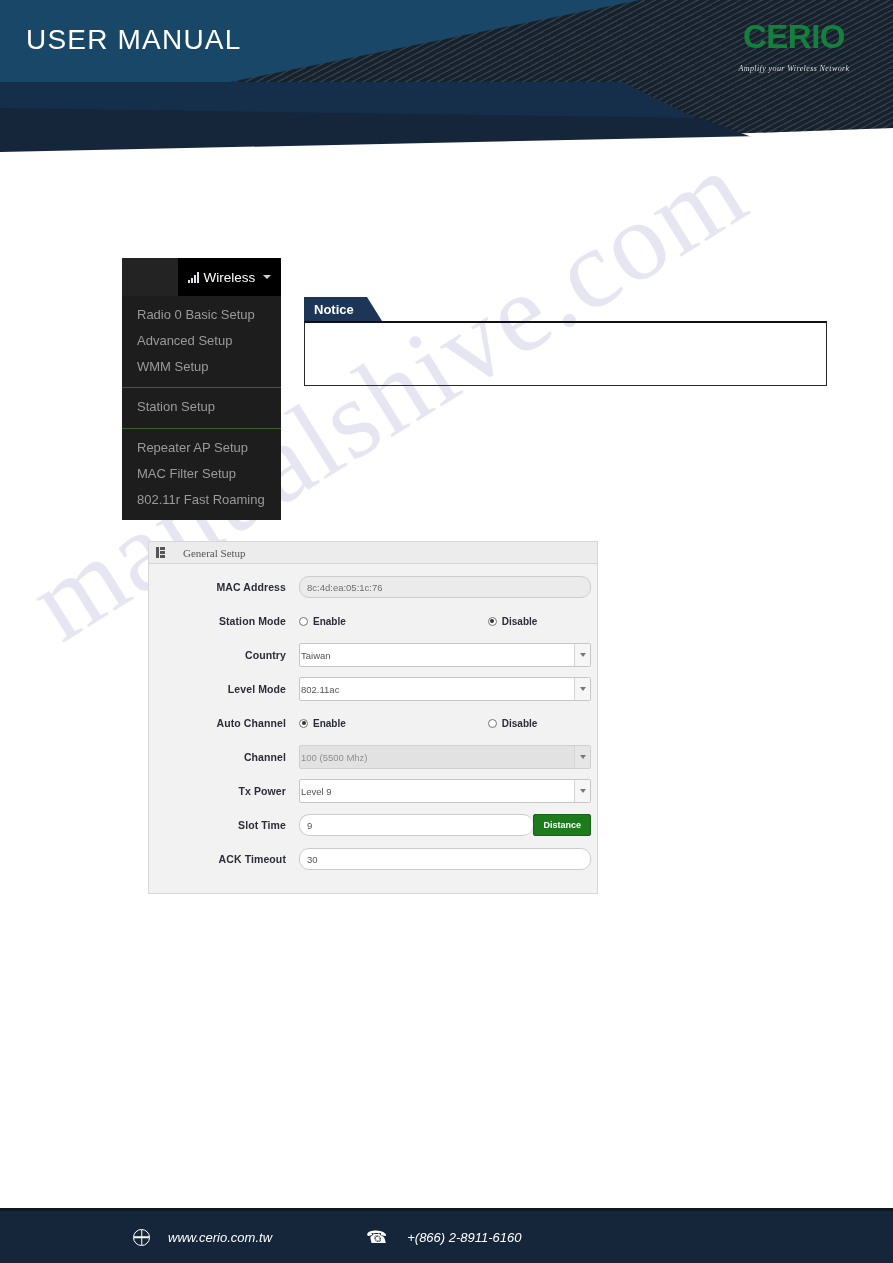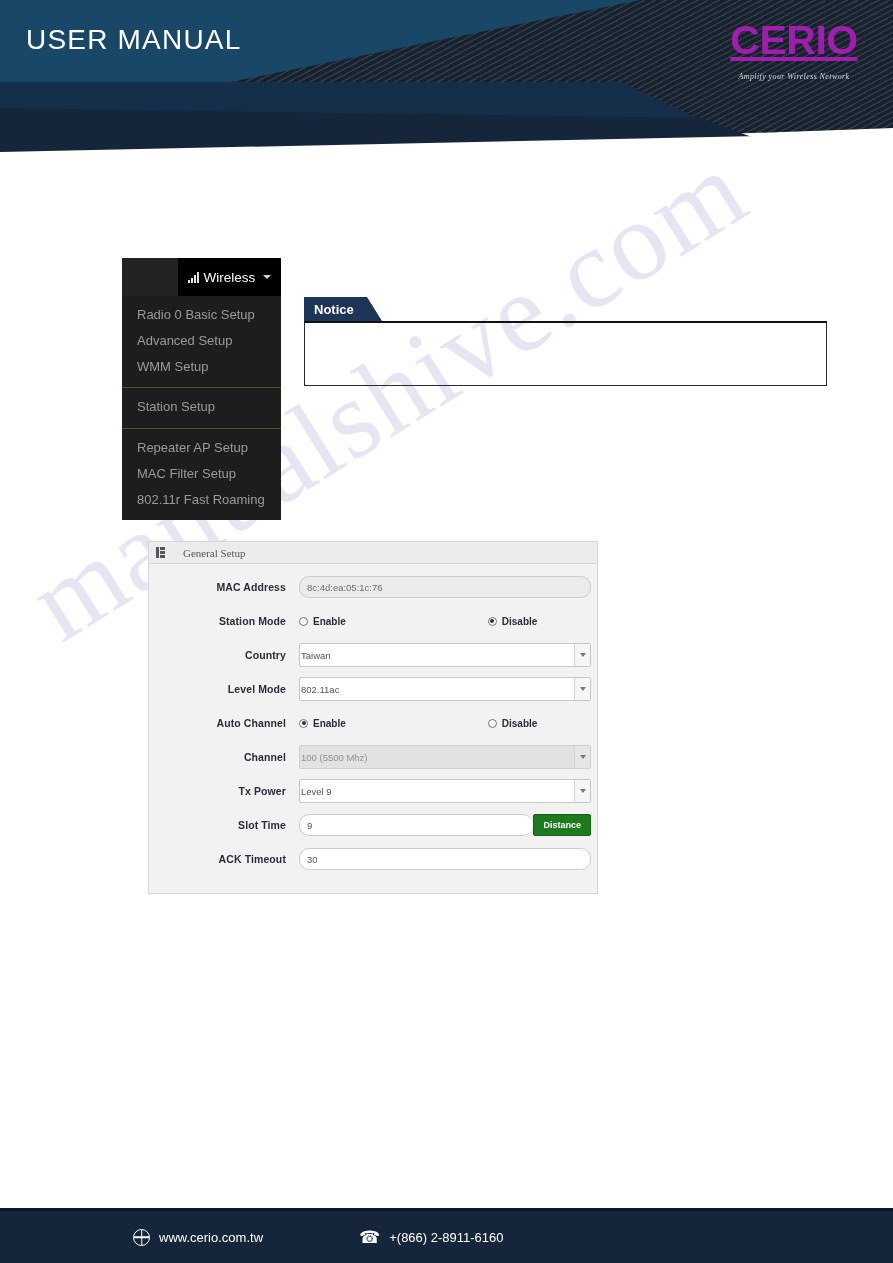--- a/index.html
+++ b/index.html
@@ -75,27 +75,26 @@
     font-family: "Liberation Sans", sans-serif;
     font-weight: 400;
   }
   .logo-wrap {
     position: absolute;
     right: 24px; top: 20px;
     width: 150px;
     text-align: center;
   }
   .logo-mark {
-    font-size: 41px;
+    font-size: 33px;
     font-weight: bold;
     letter-spacing: -0.5px;
-    color: #a21caf;
+    color: #15803d;
     font-family: "Liberation Sans", sans-serif;
     line-height: 1;
-    text-decoration: underline;
   }
   .logo-tag {
     margin-top: 11px;
     font-size: 8px;
     color: #d8dde4;
     font-family: "Liberation Serif", serif;
     font-style: italic;
     letter-spacing: 0.4px;
   }
 
@@ -358,23 +357,24 @@
     width: 893px;
     height: 52px;
     background: #16263a;
     border-top: 3px solid #0d1824;
     display: flex;
     align-items: center;
   }
   .foot-item {
     display: flex;
     align-items: center;
-    gap: 9px;
+    gap: 18px;
     color: #ffffff;
     font-size: 13px;
+    font-style: italic;
   }
   .foot-item.web { margin-left: 133px; }
   .foot-item.tel { margin-left: 96px; }
   .globe-icon {
     width: 17px; height: 17px;
     border: 1.5px solid #ffffff;
     border-radius: 50%;
     position: relative;
     box-sizing: border-box;
   }

